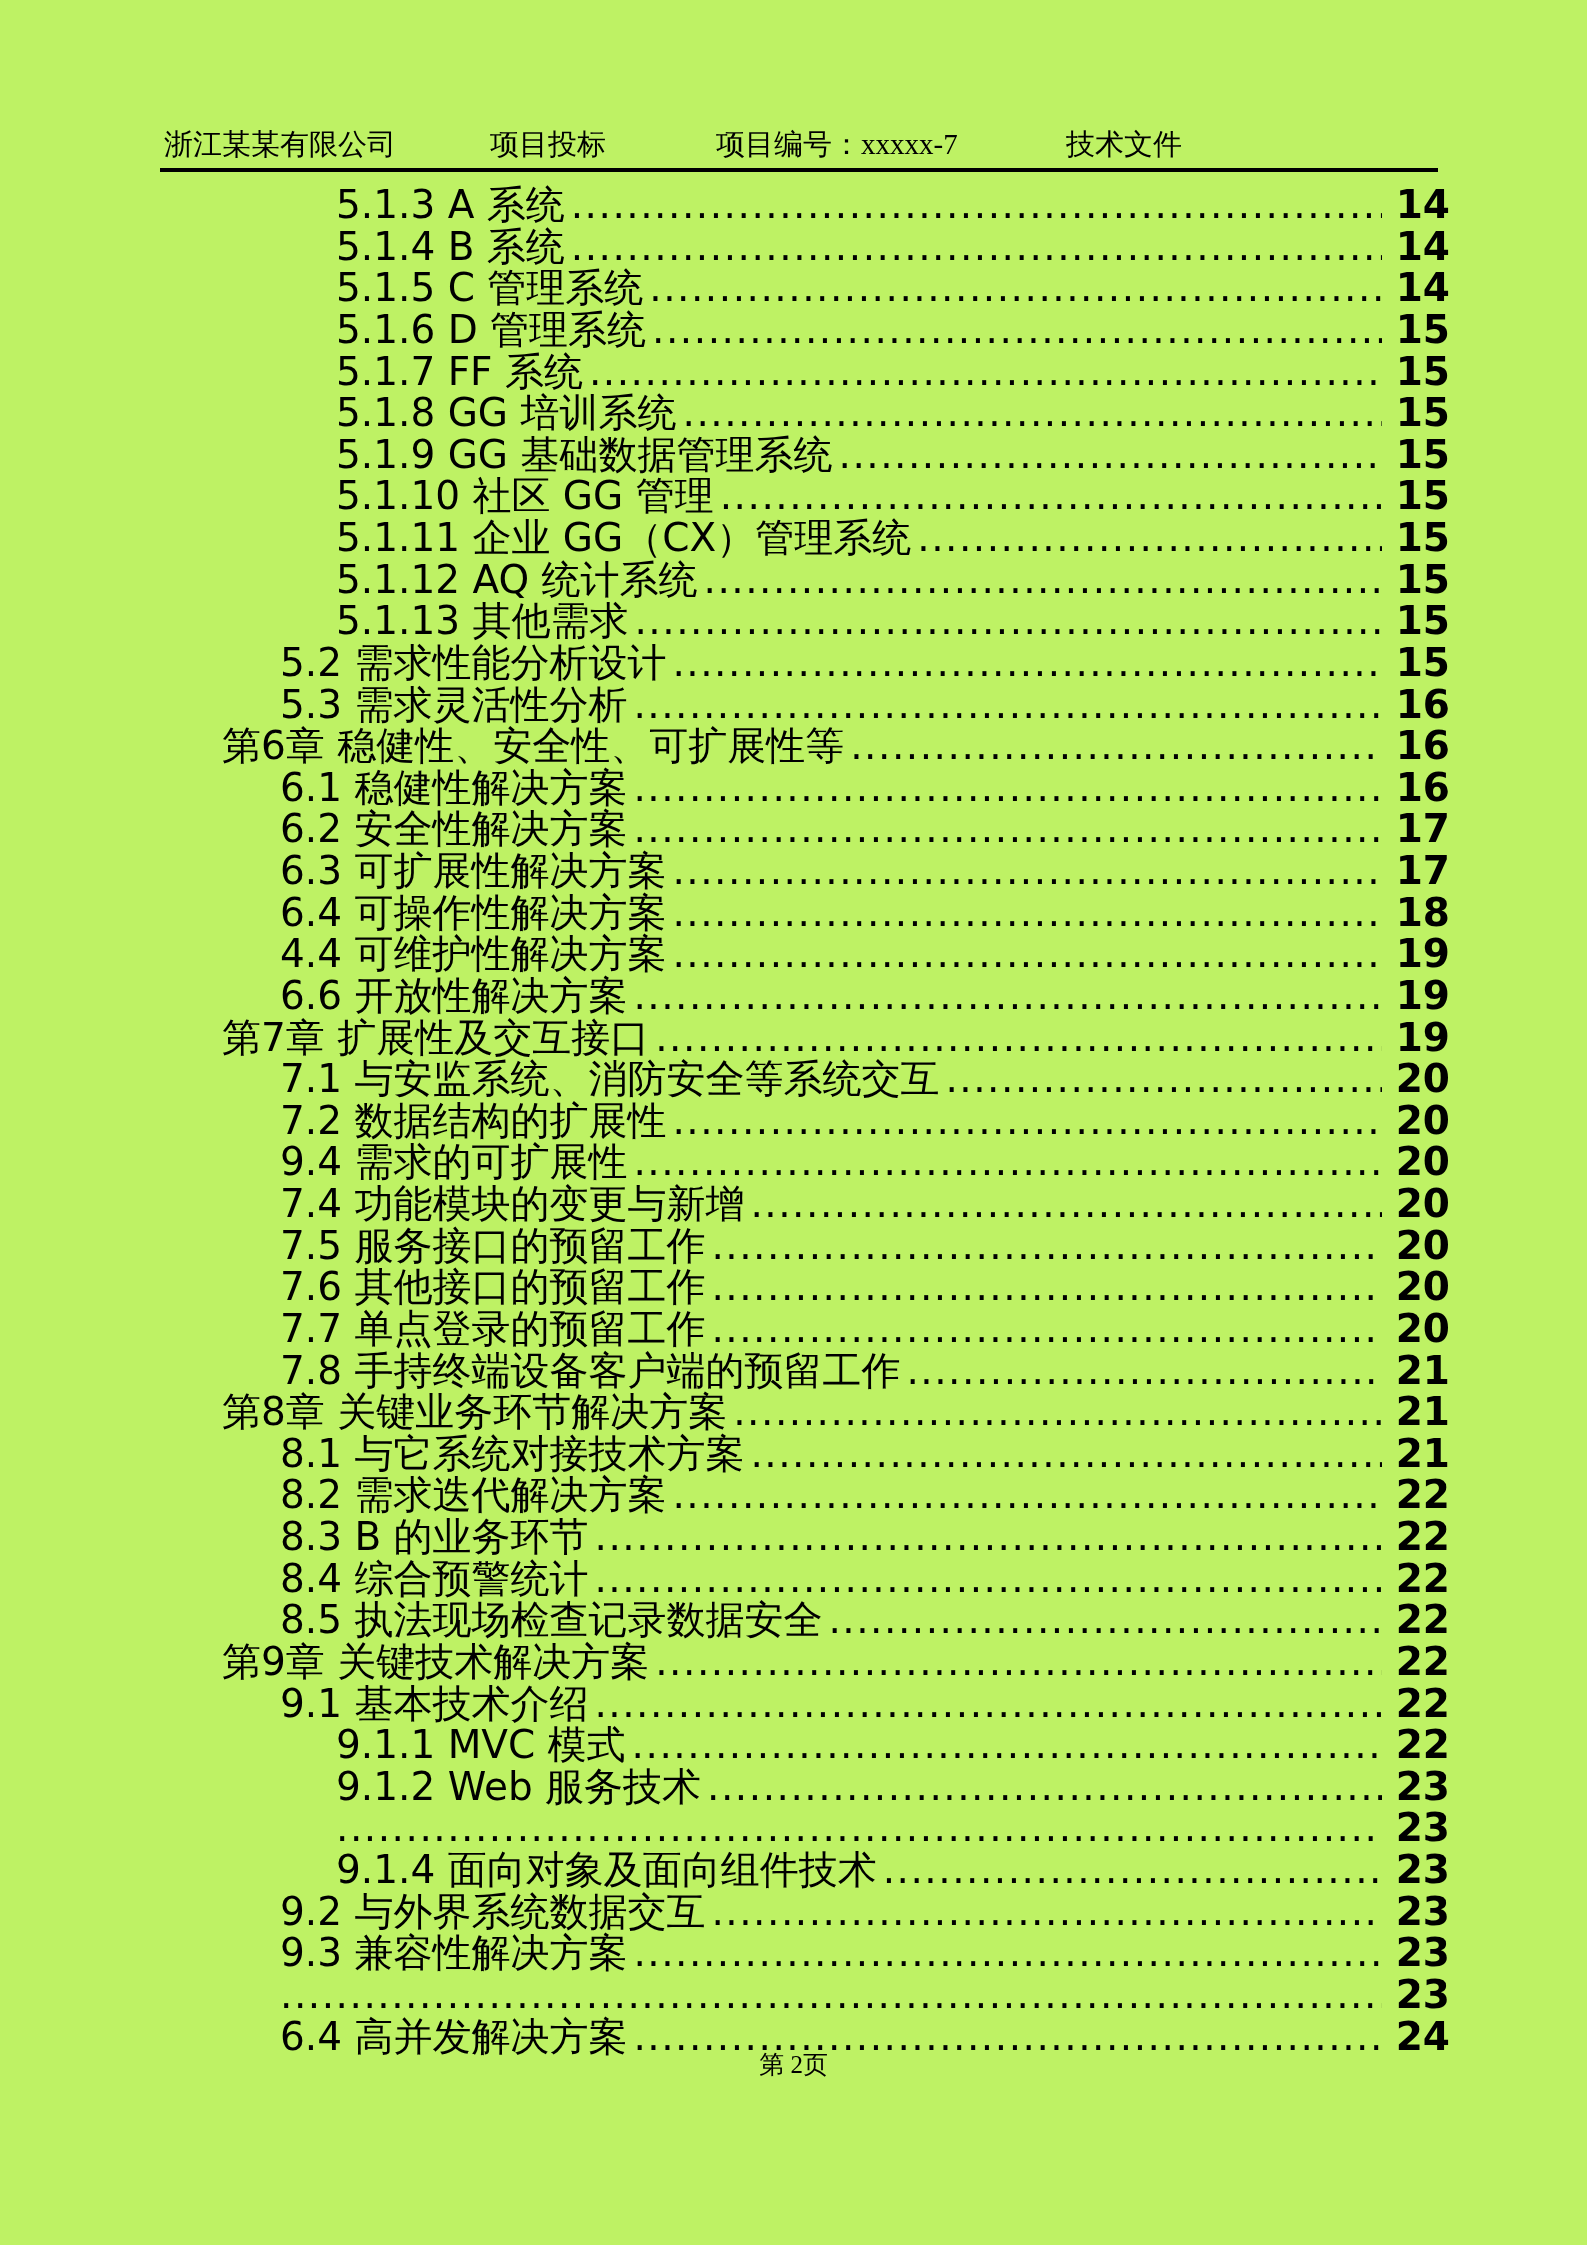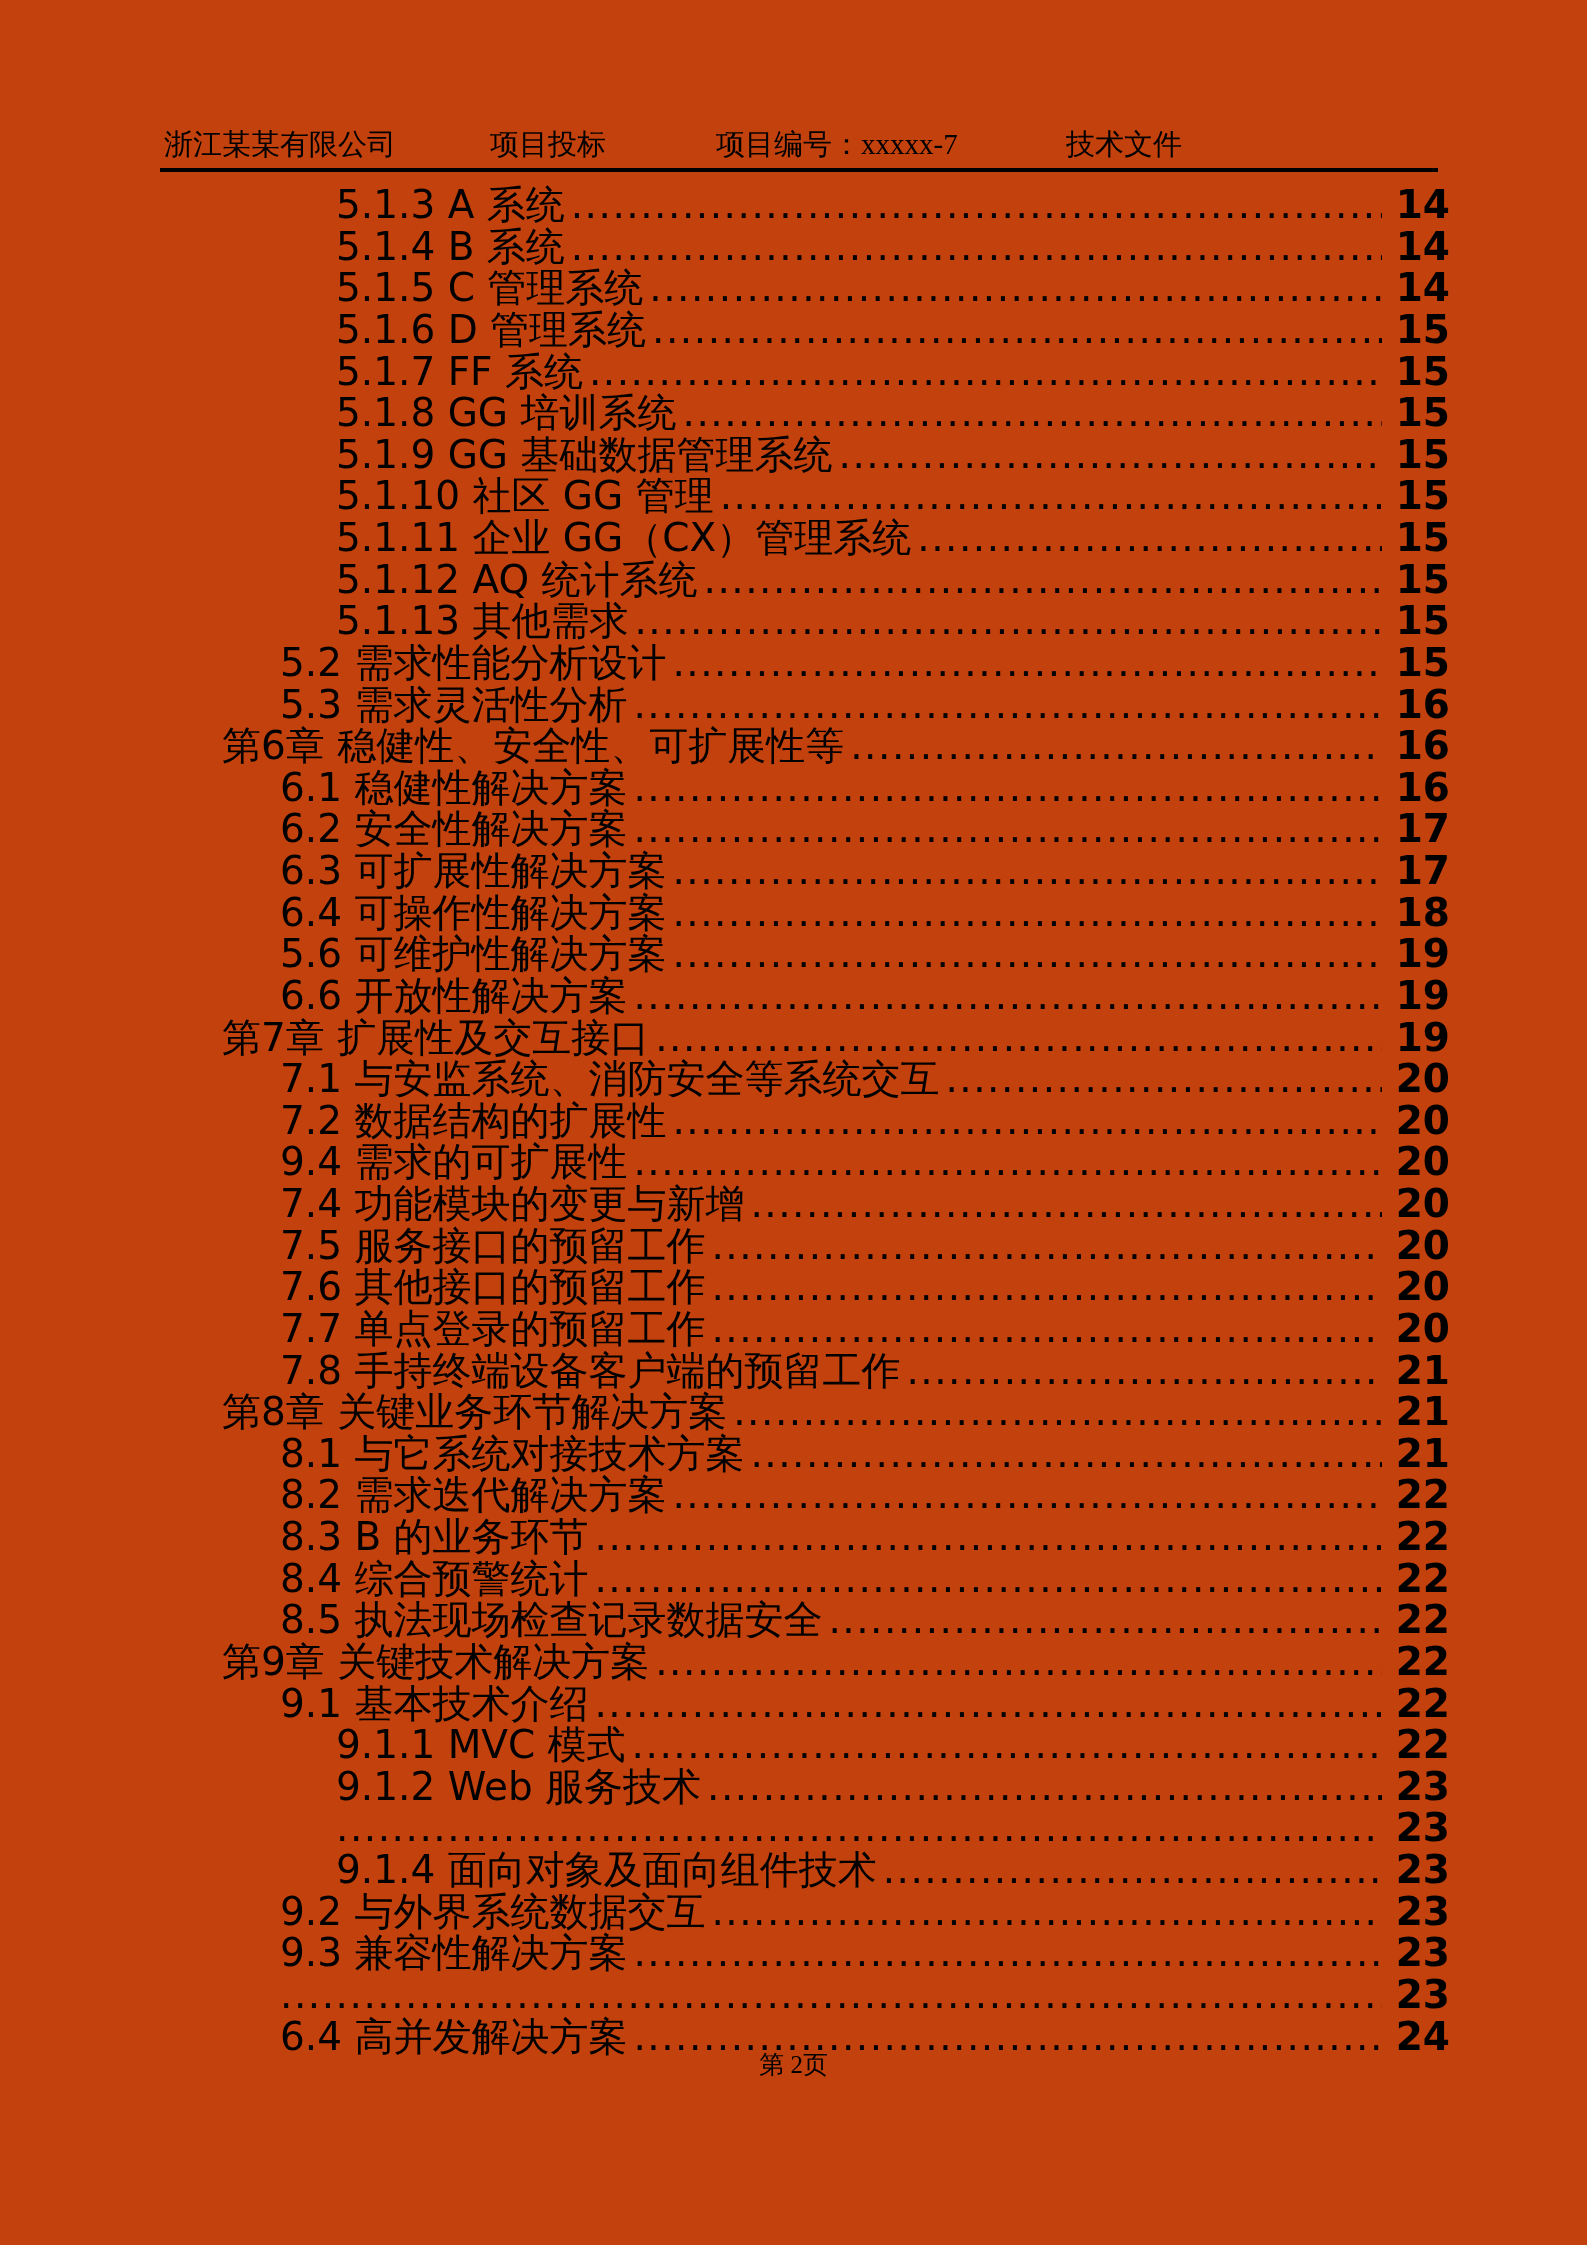--- a/index.html
+++ b/index.html
@@ -64,21 +64,21 @@
     top: 2048px;
     width: 100%;
     text-align: center;
     font-family: "Liberation Serif", "DejaVu Serif", serif;
     font-size: 25px;
   }
 </style>
 </head>
 <body>
 
-<div class="page" style="background: #c2410c; color: rgb(0, 0, 0);">
+<div class="page" style="background: #bef264; color: rgb(0, 0, 0);">
 
   <header class="doc-header">
     <span class="h-item h-company">浙江某某有限公司</span>
     <span class="h-item h-doctype">项目投标</span>
     <span class="h-item h-projno">项目编号：xxxxx-7</span>
     <span class="h-item h-category">技术文件</span>
   </header>
 
   <main class="toc" id="toc">
       <div class="toc-row lvl3">
@@ -165,21 +165,21 @@
         <span class="toc-label">6.3 可扩展性解决方案</span>
         <span class="leader">........................................................................................................................................................................................................</span>
         <span class="pagenum">17</span>
       </div>
       <div class="toc-row lvl2">
         <span class="toc-label">6.4 可操作性解决方案</span>
         <span class="leader">........................................................................................................................................................................................................</span>
         <span class="pagenum">18</span>
       </div>
       <div class="toc-row lvl2">
-        <span class="toc-label">5.6 可维护性解决方案</span>
+        <span class="toc-label">4.4 可维护性解决方案</span>
         <span class="leader">........................................................................................................................................................................................................</span>
         <span class="pagenum">19</span>
       </div>
       <div class="toc-row lvl2">
         <span class="toc-label">6.6 开放性解决方案</span>
         <span class="leader">........................................................................................................................................................................................................</span>
         <span class="pagenum">19</span>
       </div>
       <div class="toc-row lvl1">
         <span class="toc-label">第7章 扩展性及交互接口</span>

